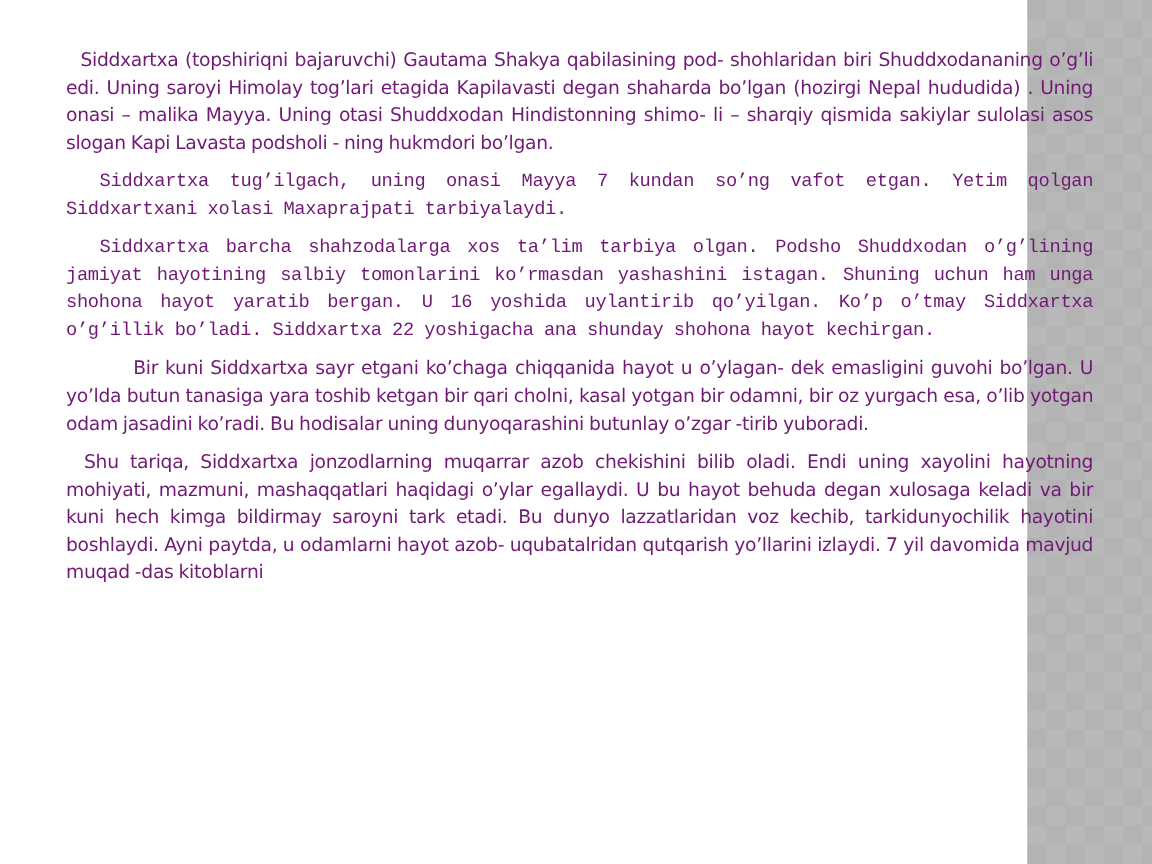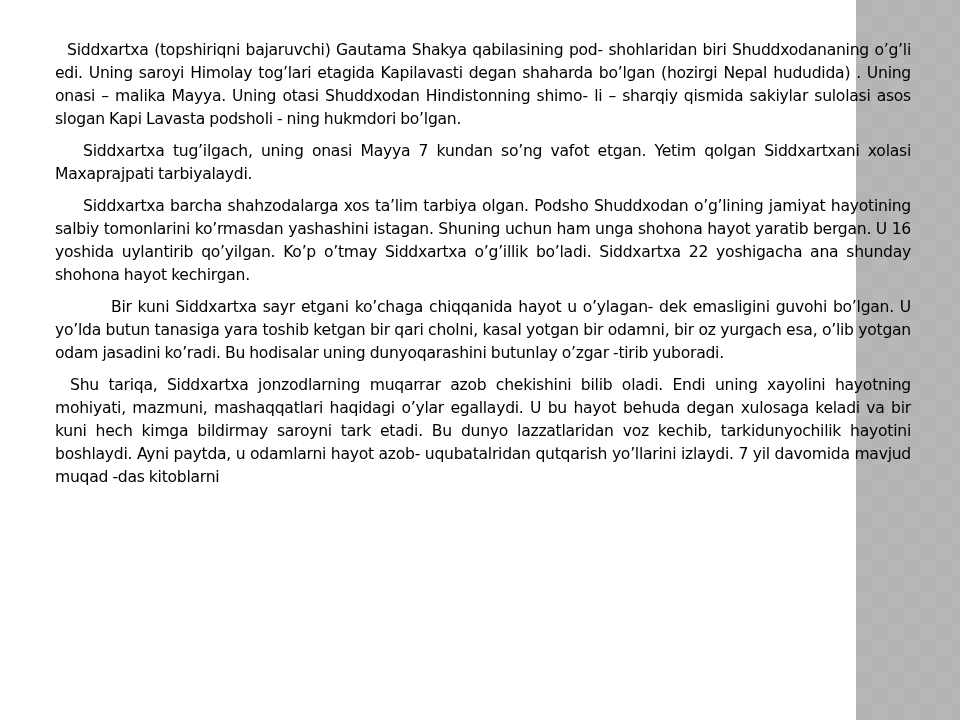--- a/index.html
+++ b/index.html
@@ -12,32 +12,32 @@
     background-color: #b3b3b3;
     background-image:
       linear-gradient(45deg, rgba(255,255,255,0.07) 25%, transparent 25%, transparent 75%, rgba(255,255,255,0.07) 75%),
       linear-gradient(45deg, rgba(255,255,255,0.07) 25%, transparent 25%, transparent 75%, rgba(255,255,255,0.07) 75%);
     background-size: 32px 32px;
     background-position: 0 0, 16px 16px;
   }
   .content {
     position: absolute; left: 55px; top: 39px; width: 856px;
     font-family: "DejaVu Sans", sans-serif;
-    font-size: 15.6px; line-height: 23px; color: #000000;
+    font-size: 15.6px; line-height: 23px; color: #701a75;
   }
   .para {
     margin: 0 0 9px 0;
     text-align: justify;
     letter-spacing: -0.25px;
     word-spacing: -0.5px;
   }
   .para.i1 { text-indent: 12px; }
   .para.i2 { text-indent: 35px; }
   .para.i3 { text-indent: 15px; }
-  .para.i4 { text-indent: 28px; }
+  .para.i4 { text-indent: 28px; font-family: Liberation Mono, monospace; }
   .para.i5 { text-indent: 56px; }
 </style>
 </head>
 <body>
 
 <div class="side-panel"></div>
 
 <div class="content">
   <p class="para i1">Siddxartxa (topshiriqni bajaruvchi) Gautama Shakya qabilasining pod- shohlaridan biri Shuddxodananing o’g’li edi. Uning saroyi Himolay tog’lari etagida Kapilavasti degan shaharda bo’lgan (hozirgi Nepal hududida) . Uning onasi – malika Mayya. Uning otasi Shuddxodan Hindistonning shimo- li – sharqiy qismida sakiylar sulolasi  asos slogan Kapi Lavasta podsholi - ning hukmdori bo’lgan.</p>
   <p class="para i4">Siddxartxa tug’ilgach, uning onasi Mayya 7 kundan so’ng vafot etgan. Yetim qolgan Siddxartxani xolasi Maxaprajpati tarbiyalaydi.</p>

